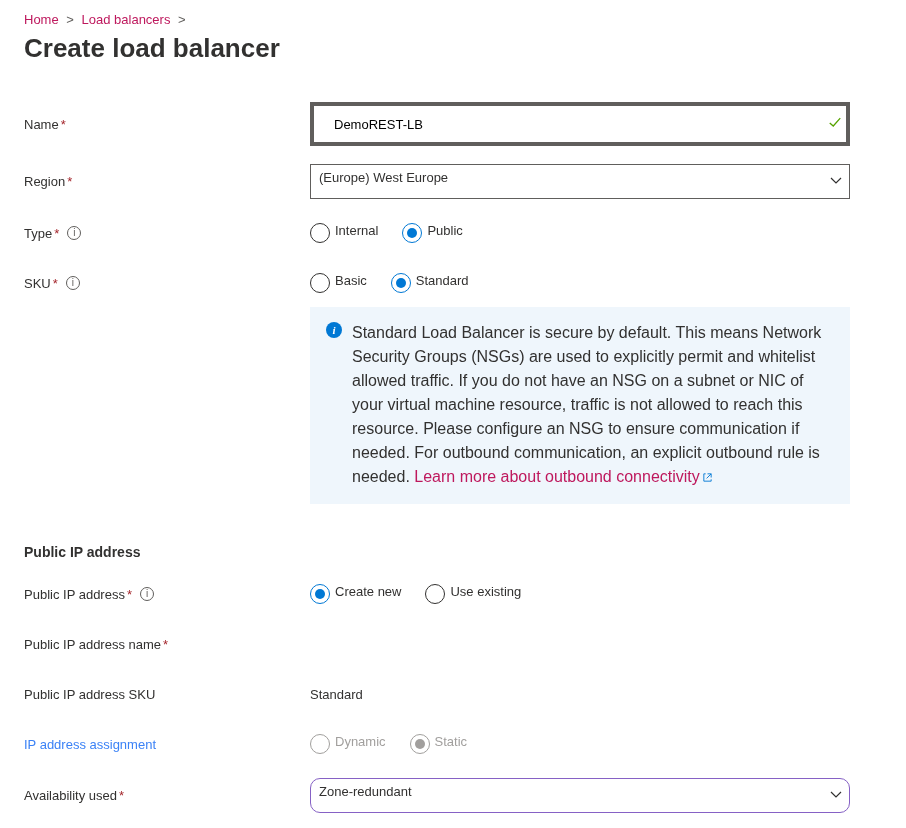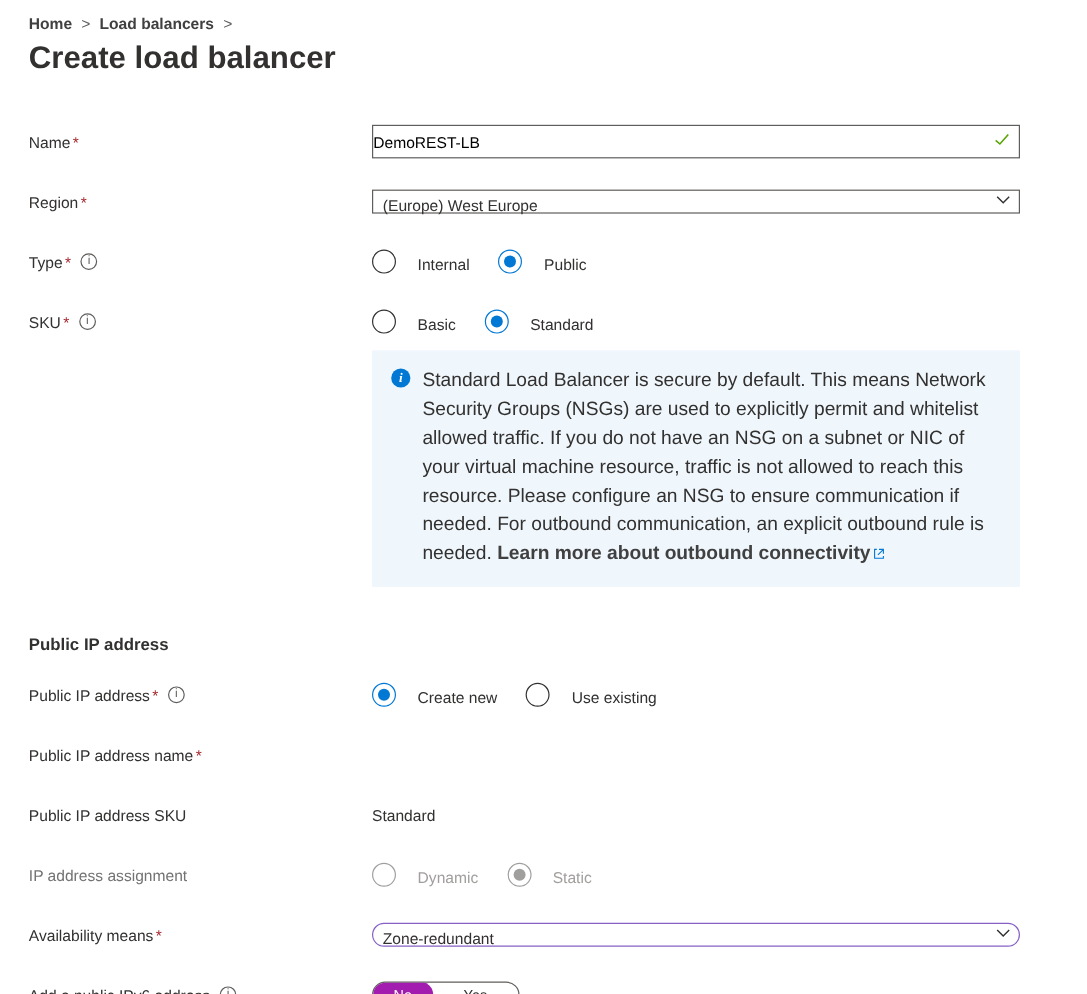--- a/index.html
+++ b/index.html
@@ -4,51 +4,51 @@
 <style>
   * { box-sizing: border-box; margin: 0; padding: 0; }
   body {
     font-family: "Segoe UI", -apple-system, sans-serif;
     font-size: 13px;
     color: #323130;
     background: #fff;
     width: 906px;
     padding: 12px 24px 0 24px;
   }
-  a { color: #404040; text-decoration: none; font-weight: bold; }
+  a { color: #be185d; text-decoration: none; }
   .breadcrumb { font-size: 13px; margin-bottom: 6px; }
   .breadcrumb .sep { color: #605e5c; margin: 0 4px; }
   h1.page-title { font-size: 26px; font-weight: 600; margin-bottom: 38px; }
   h3.section-title { font-size: 14px; font-weight: 600; margin-bottom: 18px; }
   .form-row { display: flex; align-items: center; margin-bottom: 18px; min-height: 32px; }
   .form-row .label-col { width: 286px; flex-shrink: 0; display: flex; align-items: center; font-size: 13px; text-align: center; }
   .form-row .field-col { flex: 1; max-width: 540px; }
   .req { color: #a4262c; margin-left: 2px; }
   .info-icon { width: 14px; height: 14px; border: 1px solid #605e5c; border-radius: 50%; display: inline-flex; align-items: center; justify-content: center; font-size: 10px; color: #605e5c; margin-left: 8px; line-height: 1; }
-  .text-input { width: 100%; height: 28px; border: 1px solid #f97316; padding: 0 30px 0 0; font-size: 13px; font-family: inherit; position: relative; }
+  .text-input { width: 100%; height: 44px; border: 4px solid #f97316; padding: 0 30px 0 20px; font-size: 13px; font-family: inherit; position: relative; }
   .input-wrap { position: relative; }
   .input-wrap.validated .text-input { border-color: #605e5c; }
   .input-wrap.focused .text-input { border-color: #8661c5; }
   .check-icon { position: absolute; right: 8px; top: 50%; transform: translateY(-50%); pointer-events: none; }
   .check-icon svg { width: 14px; height: 14px; }
   .select-wrap { position: relative; }
-  .select { width: 100%; height: 20px; border: 1px solid #605e5c; padding: 0 28px 0 8px; font-size: 13px; background: #fff; appearance: none; font-family: inherit; }
+  .select { width: 100%; height: 35px; border: 1px solid #605e5c; padding: 0 28px 0 8px; font-size: 13px; background: #fff; appearance: none; font-family: inherit; }
   .select-wrap.focused .select { border-color: #8661c5; border-radius: 10px; }
   .chevron { position: absolute; right: 8px; top: 50%; transform: translateY(-50%); pointer-events: none; }
   .chevron svg { width: 12px; height: 12px; }
   .radio-group { display: flex; align-items: center; gap: 24px; }
-  .radio-option { display: flex; align-items: flex-end; gap: 18px; cursor: pointer; }
+  .radio-option { display: flex; align-items: flex-start; gap: 5px; cursor: pointer; }
   .radio-circle { width: 20px; height: 20px; border: 1px solid #323130; border-radius: 50%; display: flex; align-items: center; justify-content: center; }
   .radio-option.selected .radio-circle { border-color: #0078d4; }
   .radio-option.selected .radio-dot { width: 10px; height: 10px; background: #0078d4; border-radius: 50%; }
   .radio-option.disabled { cursor: default; }
   .radio-option.disabled .radio-circle { border-color: #a19f9d; }
   .radio-option.disabled.selected .radio-dot { background: #a19f9d; }
   .radio-option.disabled .radio-label { color: #a19f9d; }
-  .disabled-label { color: #737373; }
+  .disabled-label { color: #3b82f6; }
   .info-box { background: #eff6fc; padding: 14px 16px; display: flex; gap: 10px; margin-top: 8px; max-width: 540px; margin-left: 286px; margin-bottom: 18px;}
   .info-box .info-ball { width: 16px; height: 16px; background: #0078d4; color: #fff; border-radius: 50%; display: flex; align-items: center; justify-content: center; font-size: 11px; font-weight: 600; flex-shrink: 0; margin-top: 1px; font-style: italic; font-family: Georgia, serif;}
   .info-box .info-text { font-size: 16px; line-height: 1.5; color: #323130; }
   .ext-link-icon { display: inline-block; vertical-align: -1px; margin-left: 2px; }
   .section-block { margin-bottom: 26px; }
   .section-block.pubip { margin-top: 40px; }
   .static-text { font-size: 13px; }
   .pill-toggle { display: inline-flex; border: 1px solid #605e5c; border-radius: 999px; height: 22px; overflow: hidden; }
   .pill-option { padding: 0 26px; display: flex; align-items: center; font-size: 12px; cursor: pointer; }
   .pill-option.selected { background: #a21caf; color: #fff; border-radius: 999px; margin: -1px; padding: 1px 18px; }
@@ -222,21 +222,21 @@
               <span class="radio-dot"></span>
             </span>
           <span class="radio-label">Static</span>
         </label>
       </div>
     </div>
   </div>
 
   <div class="form-row">
     <div class="label-col">
-      <span>Availability means</span>
+      <span>Availability used</span>
       <span class="req">*</span>
     </div>
     <div class="field-col">
       <div class="select-wrap focused">
         <div class="select" style="line-height:26px;">Zone-redundant</div>
         <span class="chevron">
           <svg viewBox="0 0 12 12">
               <path fill="none" stroke="#323130" stroke-width="1.2" d="M1 3.5 L6 8.5 L11 3.5"></path>
             </svg>
         </span>

